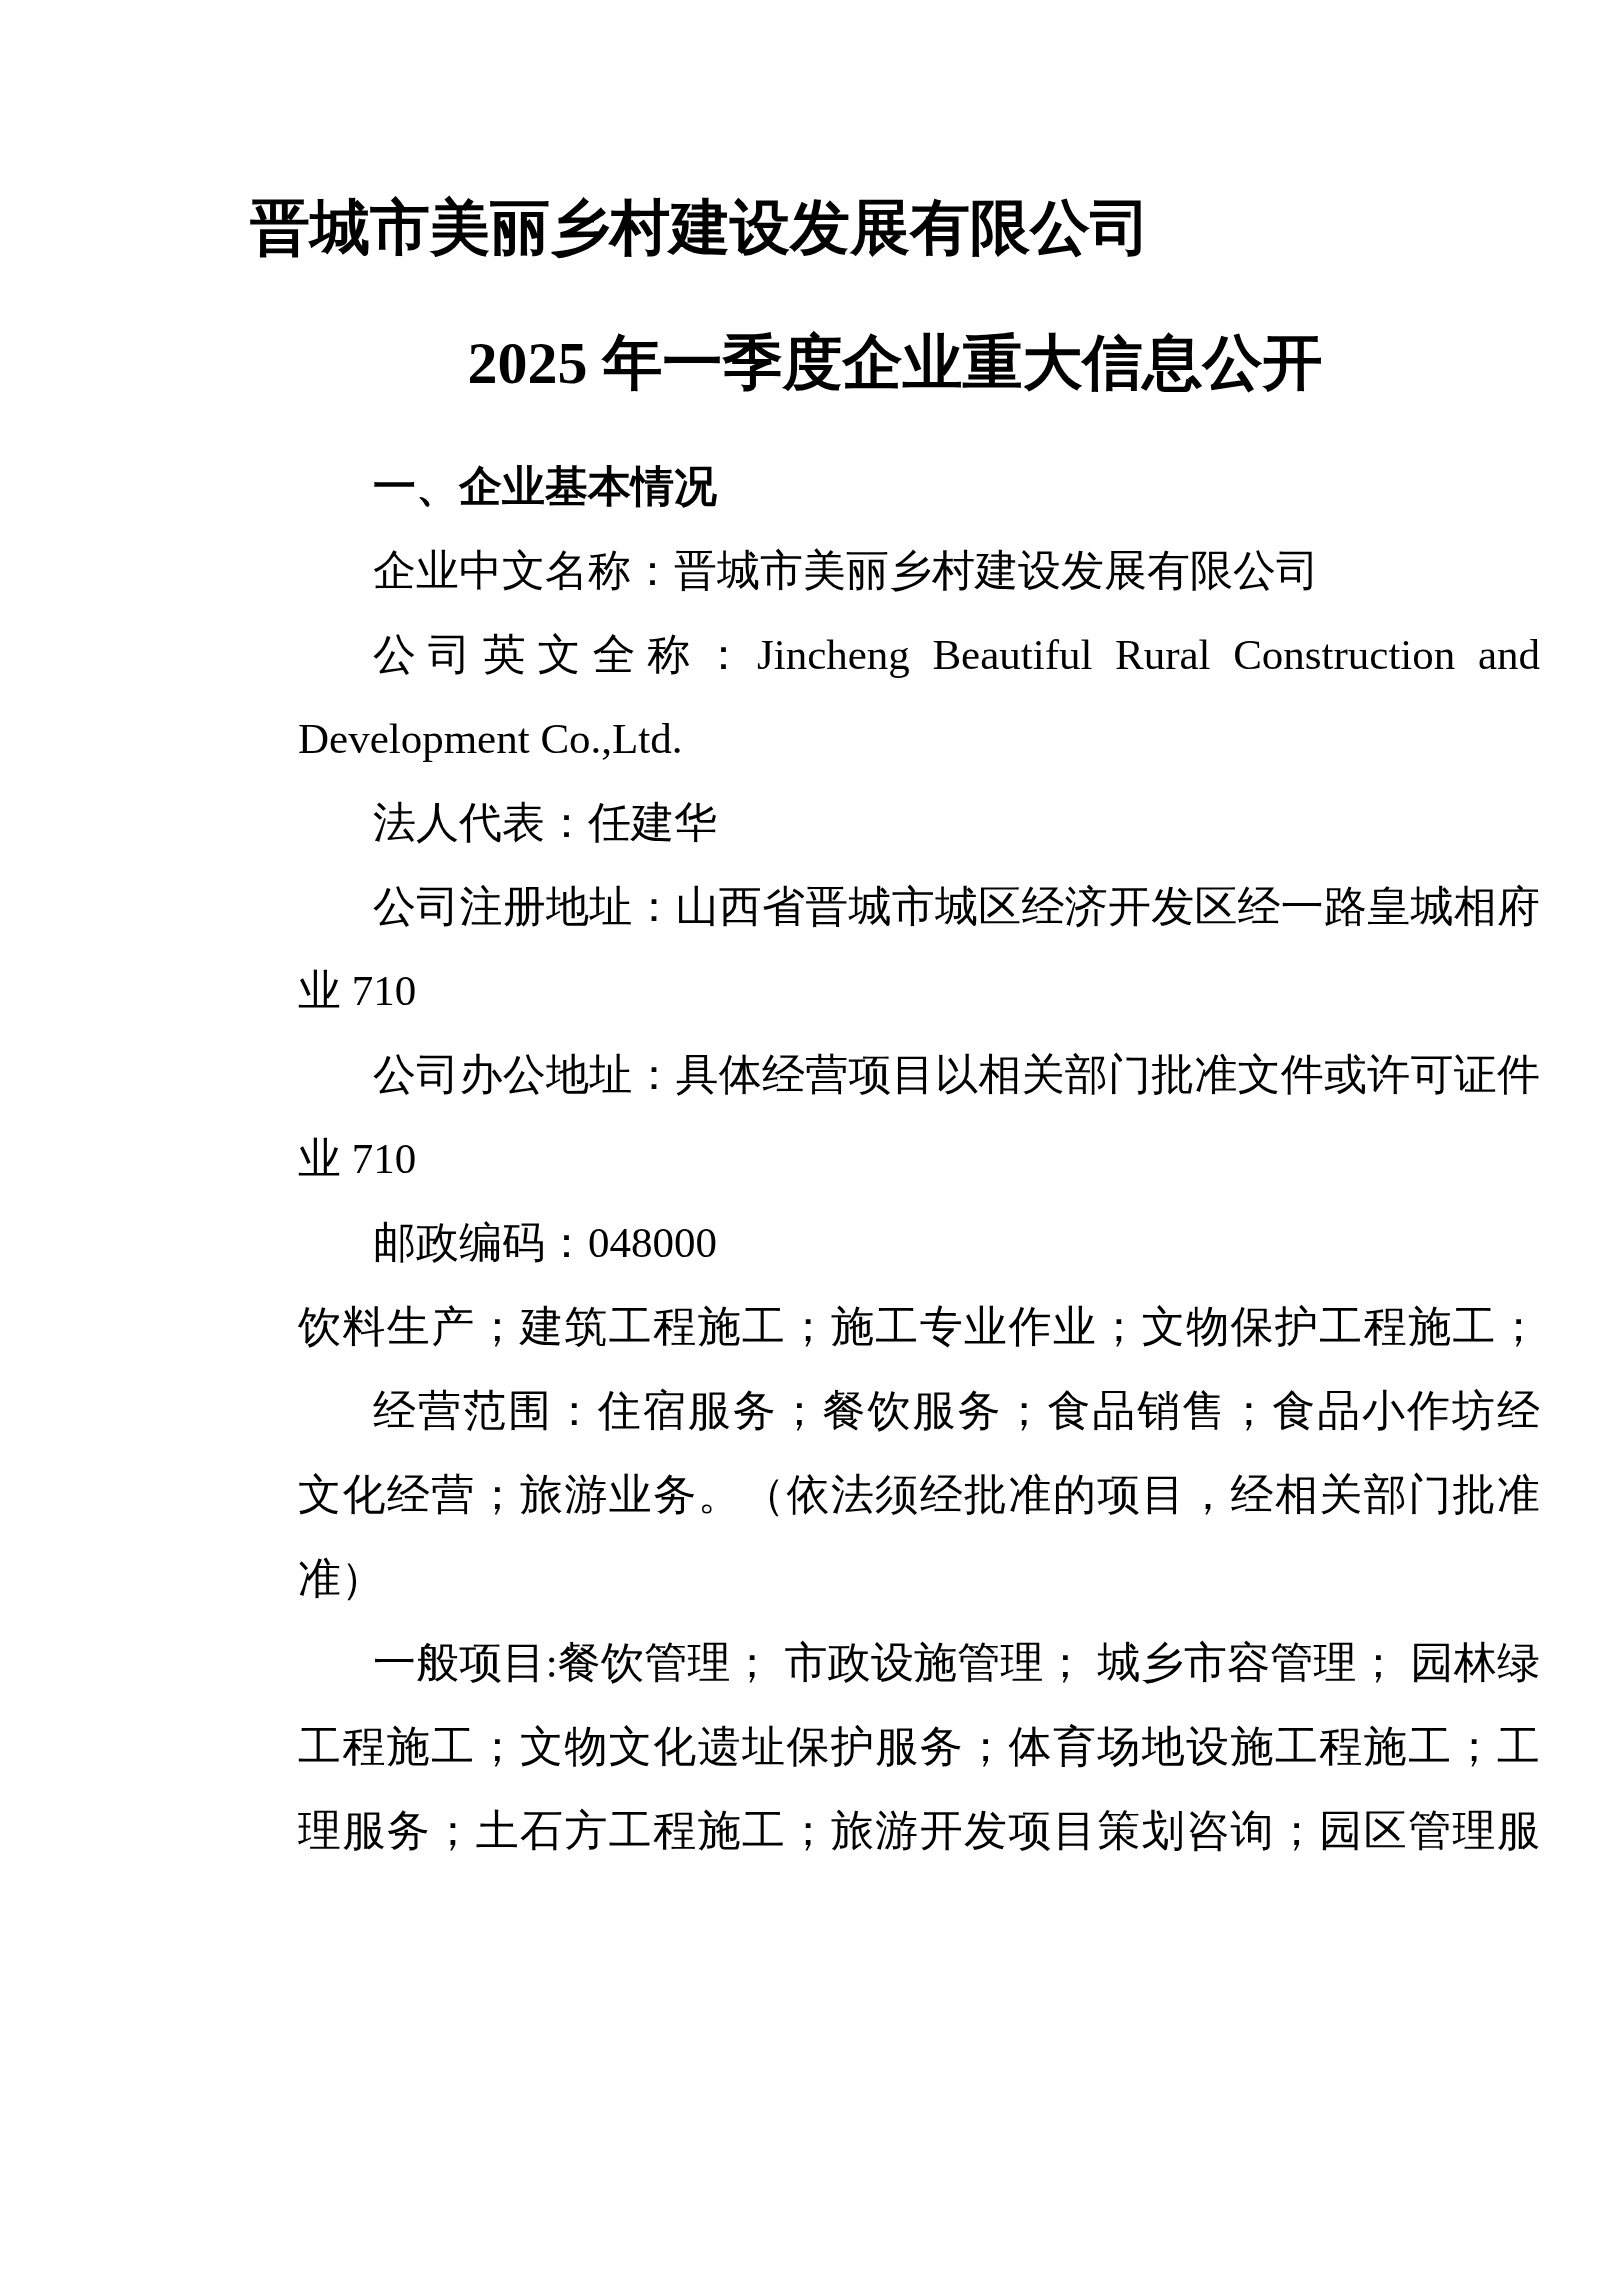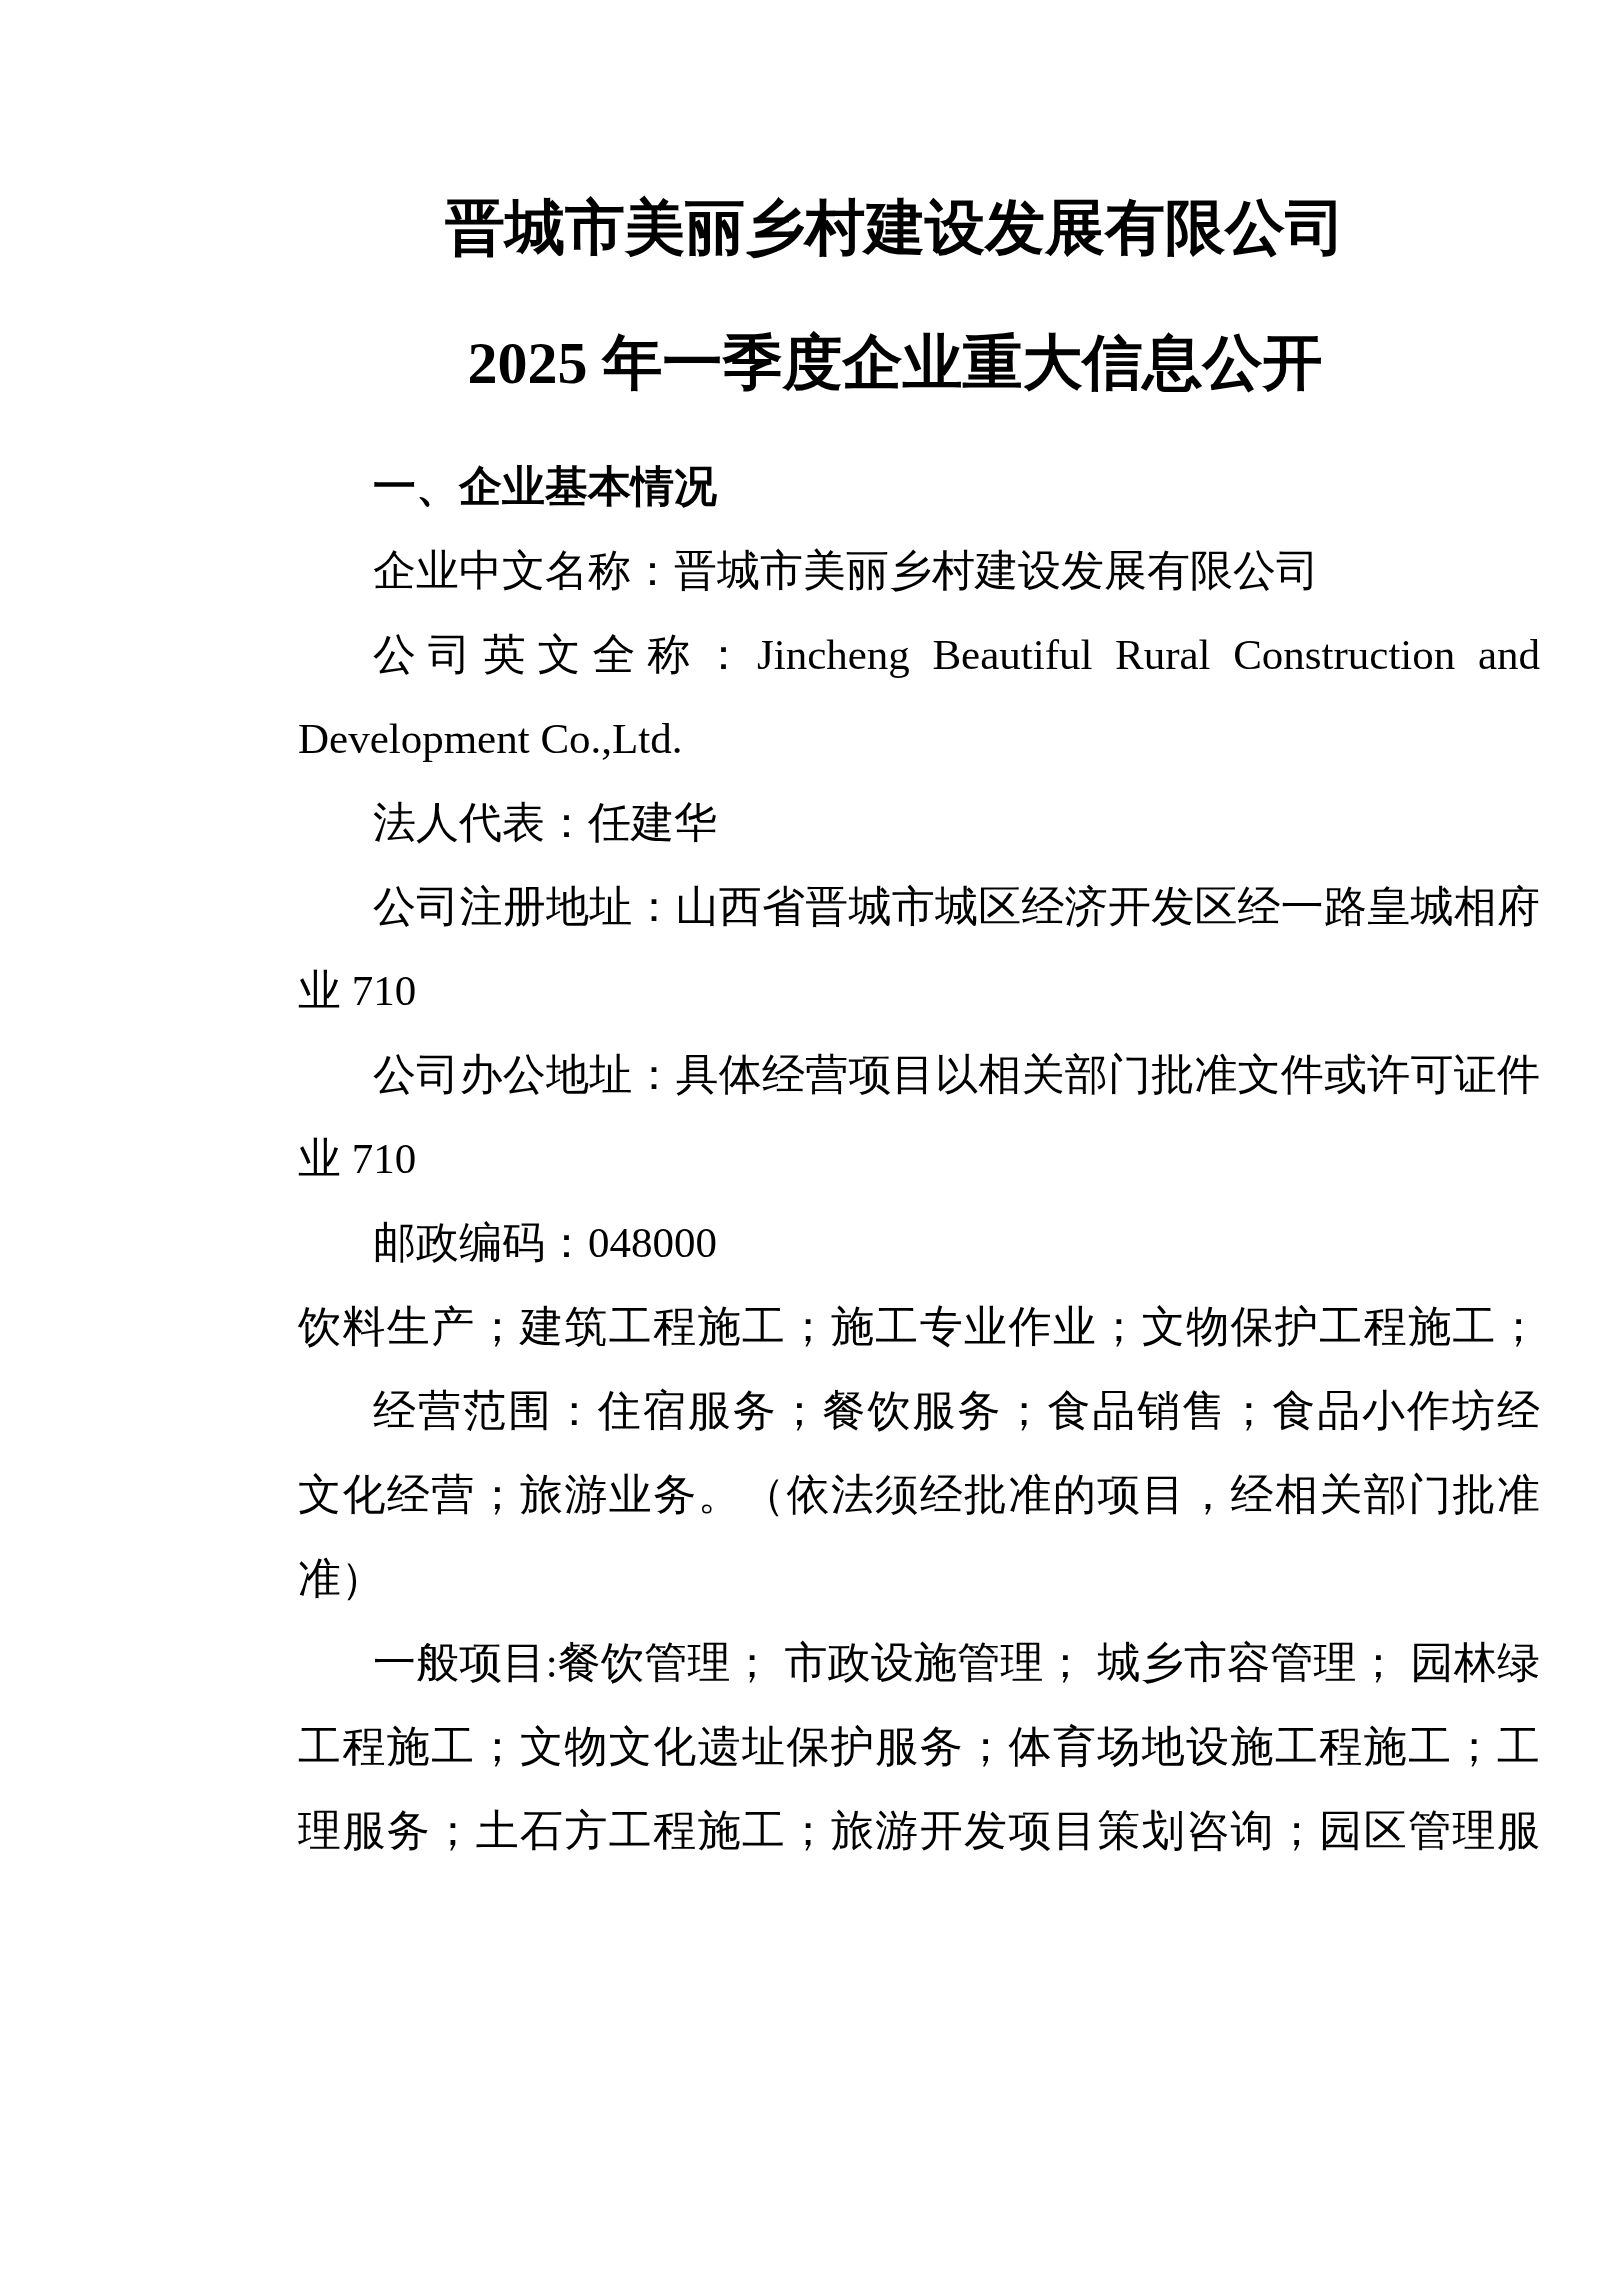--- a/index.html
+++ b/index.html
@@ -19,21 +19,21 @@
     height: 2295px;
     padding: 198px 83px 0 250px;
     background: #ffffff;
     overflow: hidden;
   }
   .doc-title {
     margin: 0 0 75px 0;
     font-size: 60px;
     line-height: 60px;
     font-weight: bold;
-    text-align: center;
+    text-align: left;
     white-space: nowrap;
   }
   .doc-subtitle {
     margin: 16px 0 52px 0;
     font-size: 60px;
     line-height: 60px;
     font-weight: bold;
     text-align: center;
     white-space: nowrap;
   }

